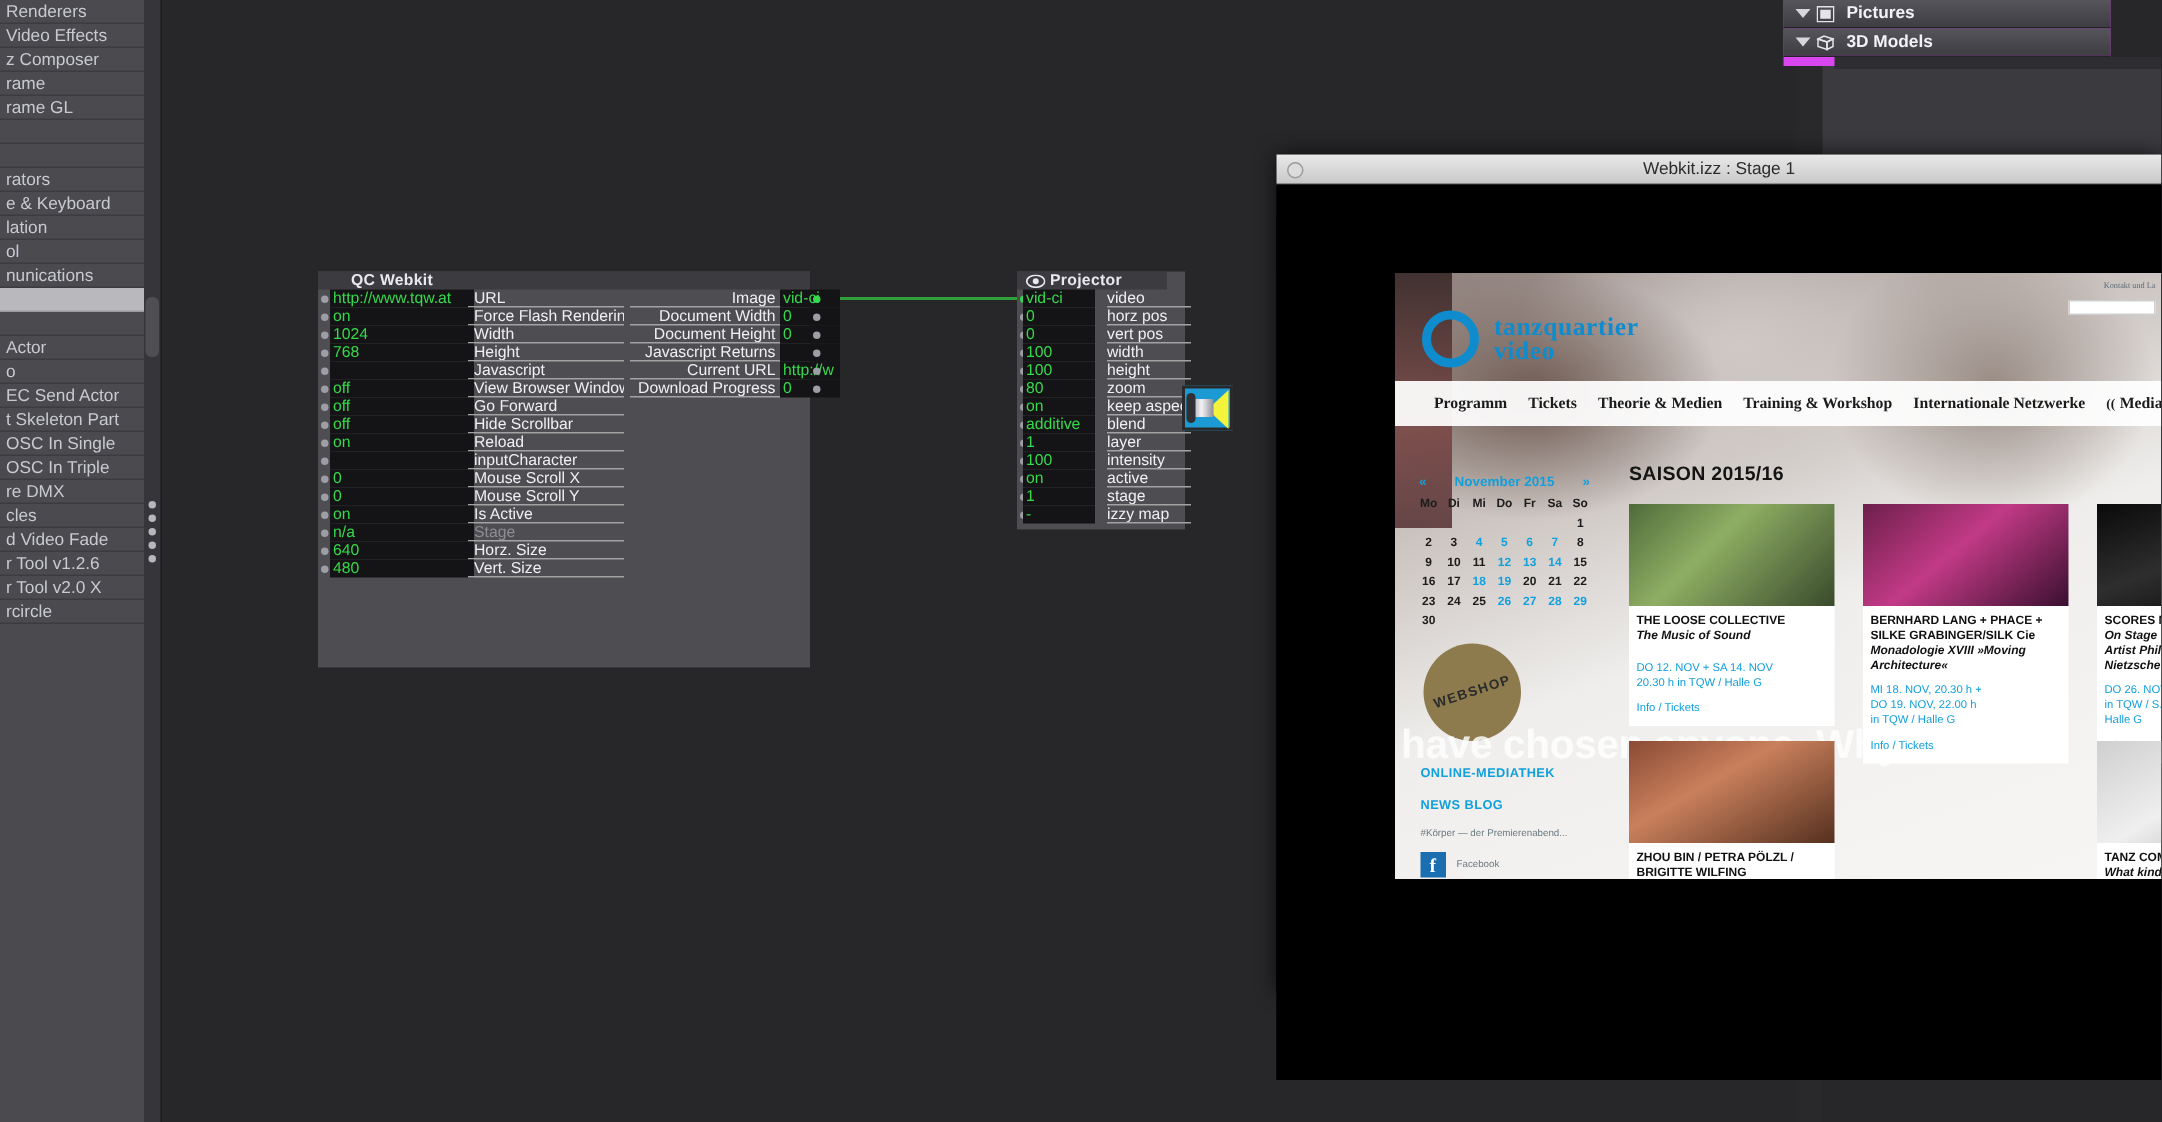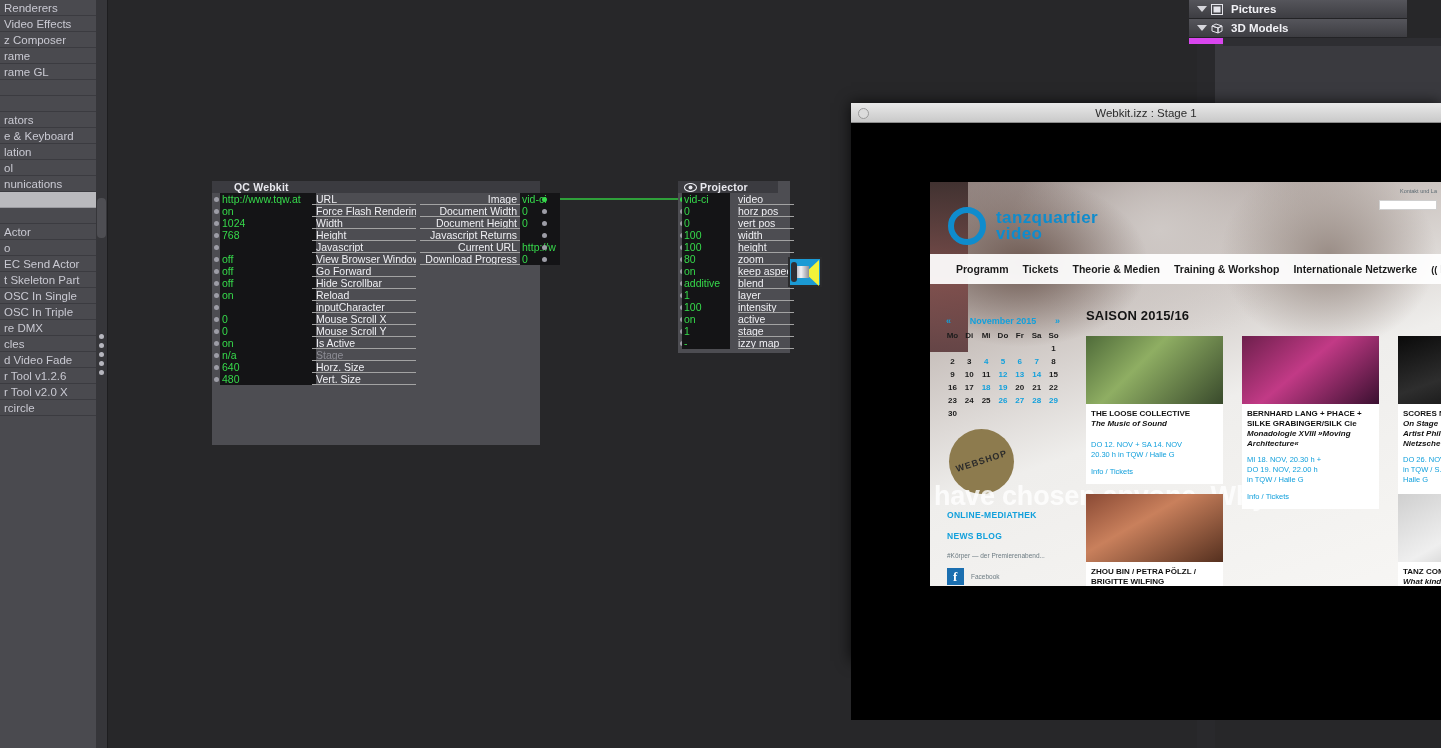--- a/index.html
+++ b/index.html
@@ -117,21 +117,21 @@
   #site { position:absolute; left:79px; top:59px; width:511px; height:404px;
     overflow:hidden; background:#f4f4f2; }
   #hero { position:absolute; inset:0;
     background:
       radial-gradient(ellipse 180px 120px at 18% 20%, #6e5a52 0%, rgba(110,90,82,0) 70%),
       radial-gradient(ellipse 150px 130px at 78% 18%, #9a8d86 0%, rgba(154,141,134,0) 72%),
       radial-gradient(ellipse 200px 150px at 45% 12%, #cfc9c6 0%, rgba(207,201,198,0) 75%),
       linear-gradient(160deg,#8c7d79 0%,#c7bfbb 28%,#efeeec 55%,#f7f6f4 100%); }
   #hero .dark-l { position:absolute; left:0; top:0; width:38px; height:170px;
     background:linear-gradient(180deg,#3a2b2a,#7b4a48 60%,#5c3a3c); opacity:.92; }
-  #site-header { position:absolute; left:0; top:0; width:511px; height:85px; }
+  #site-header { position:absolute; left:0; top:0; width:511px; height:85px;font-family:Liberation Serif, serif; }
   #logo-mark { position:absolute; left:18px; top:25px; width:38px; height:38px;
     border:6px solid #0f8ccd; border-radius:50%; }
   #logo-txt { position:absolute; left:66px; top:28px; color:#0f8ccd;
     font-size:17px; font-weight:bold; line-height:16px; letter-spacing:.4px; }
   #topright { position:absolute; right:4px; top:6px; color:#5d6b73; font-size:5.5px;
     text-align:right; }
   #topsearch { position:absolute; right:4px; top:18px; width:58px; height:10px;
     background:#fff; border:1px solid #cfcfcf; }
   #nav { position:absolute; left:0; top:72px; width:511px; height:30px;
     background:rgba(255,255,255,.93); }

